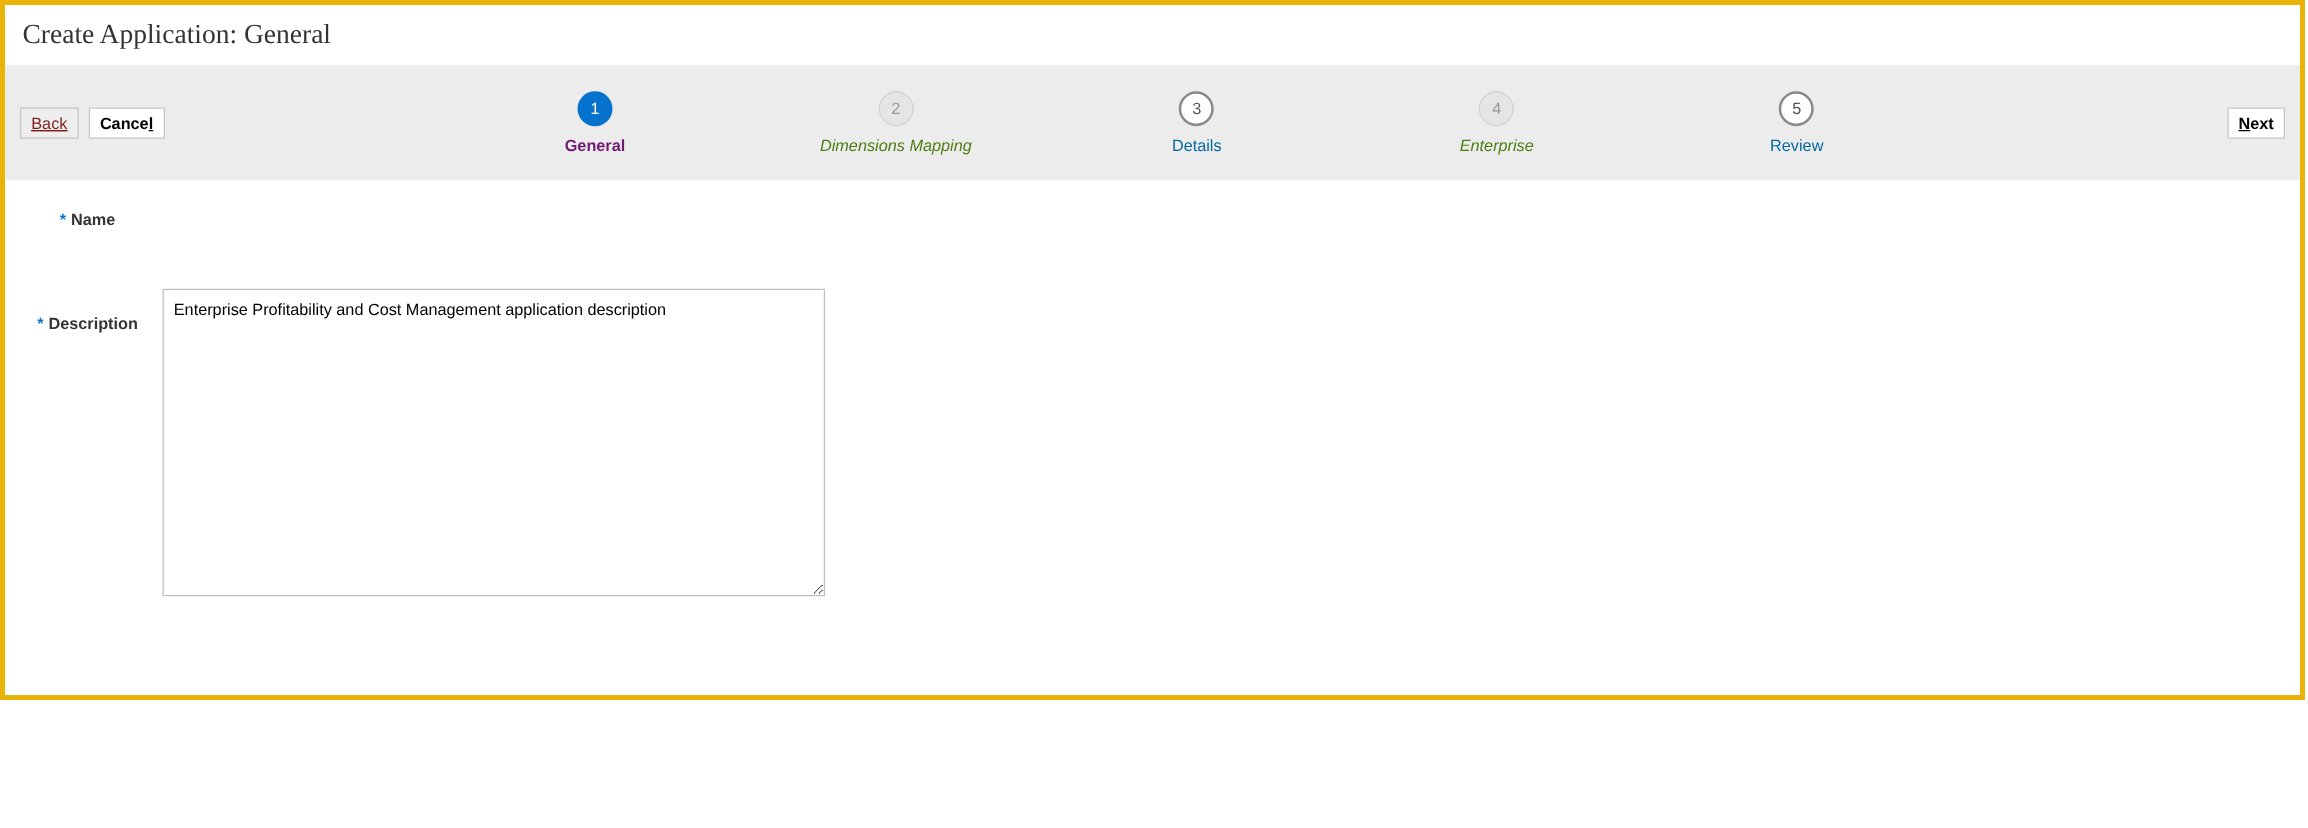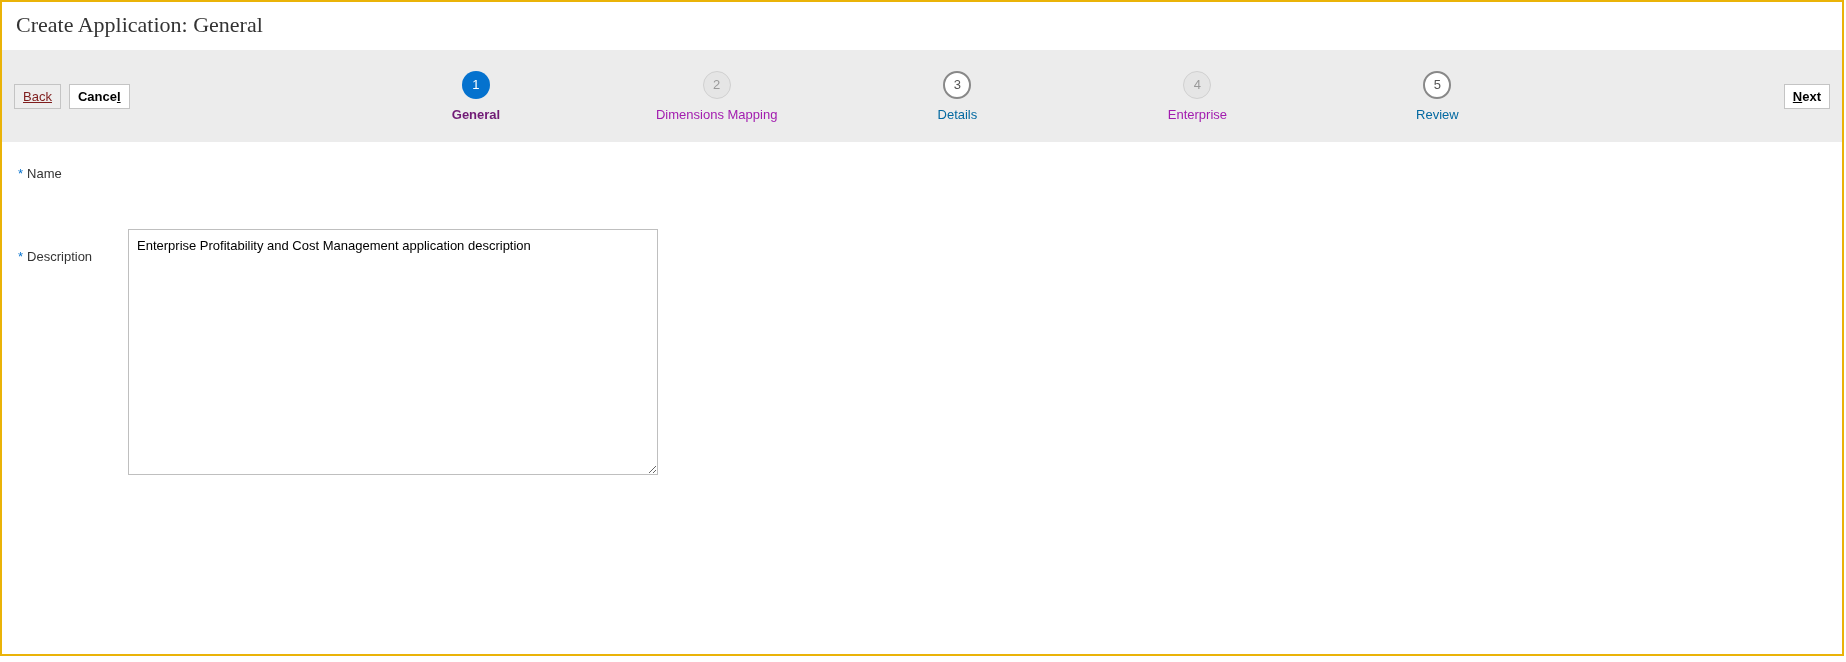--- a/index.html
+++ b/index.html
@@ -4,23 +4,23 @@
 <style>
   html, body {
     margin: 0;
     padding: 0;
     font-family: Arial, Helvetica, sans-serif;
     font-size: 13px;
     color: #333;
     background: #fff;
   }
   .frame {
-    border: 2px solid #eab308;
+    border: 4px solid #eab308;
     width: 1844px;
-    height: 656px;
+    height: 560px;
     box-sizing: border-box;
     position: relative;
     overflow: hidden;
   }
   .page-title {
     font-family: Georgia, "Times New Roman", serif;
     font-size: 22px;
     color: #333;
     padding: 10px 14px 12px 14px;
   }
@@ -96,39 +96,40 @@
     color: #555;
   }
   .step-label {
     font-size: 13px;
   }
   .step-label.active {
     font-weight: bold;
     color: #701a75;
   }
   .step-label.disabled {
-    color: #a21caf;
+    color: #4d7c0f;
+    font-style: italic;
   }
   .step-label.upcoming {
     color: #0369a1;
   }
   .form-area {
     padding: 18px 16px;
   }
   .form-row {
     display: flex;
     align-items: flex-start;
     margin-bottom: 48px;
   }
   .form-label {
     width: 110px;
-    text-align: left;
+    text-align: center;
     padding-right: 10px;
     padding-top: 6px;
-    font-weight: normal;
+    font-weight: bold;
     color: #333;
     box-sizing: border-box;
   }
   .req {
     color: #0572ce;
     margin-right: 4px;
   }
   input[type="text"].text-input {
     width: 530px;
     height: 26px;

